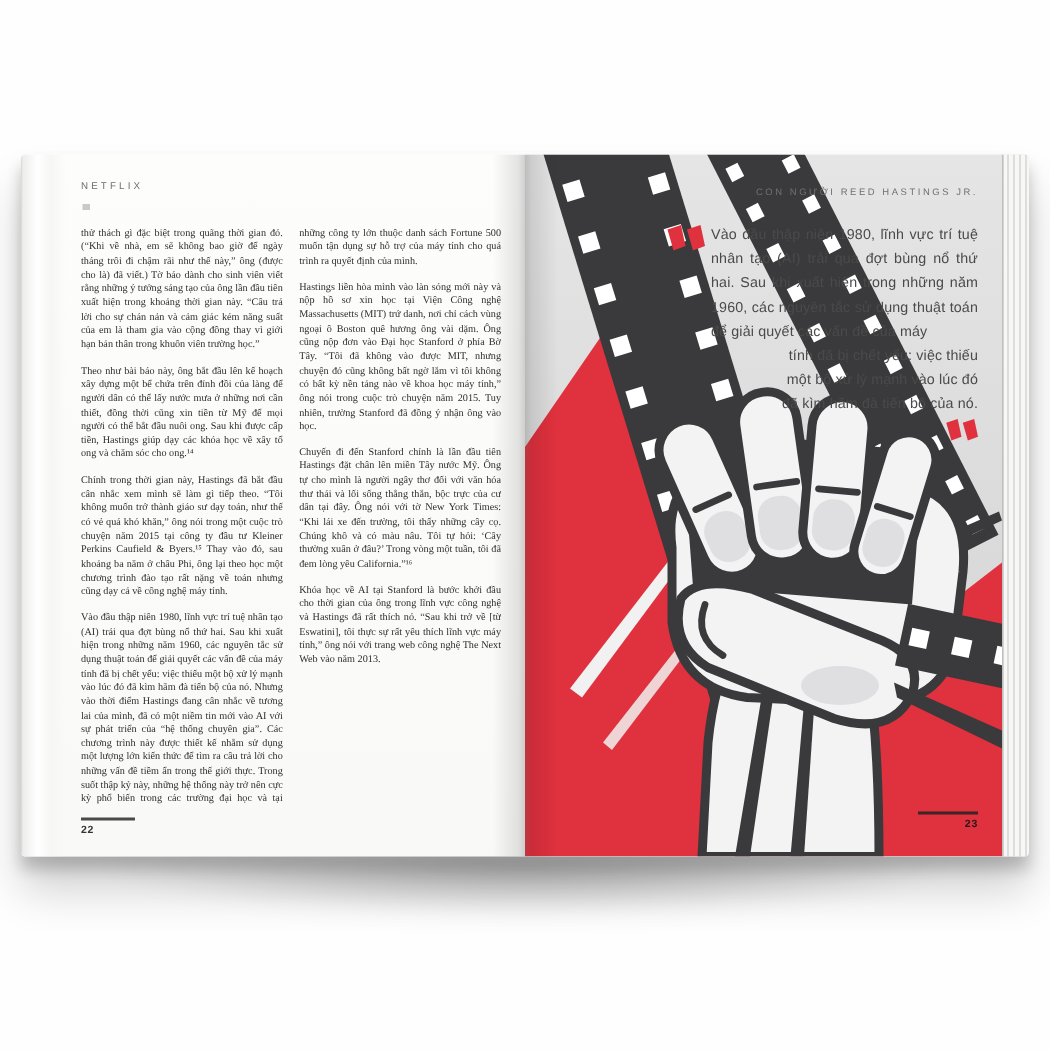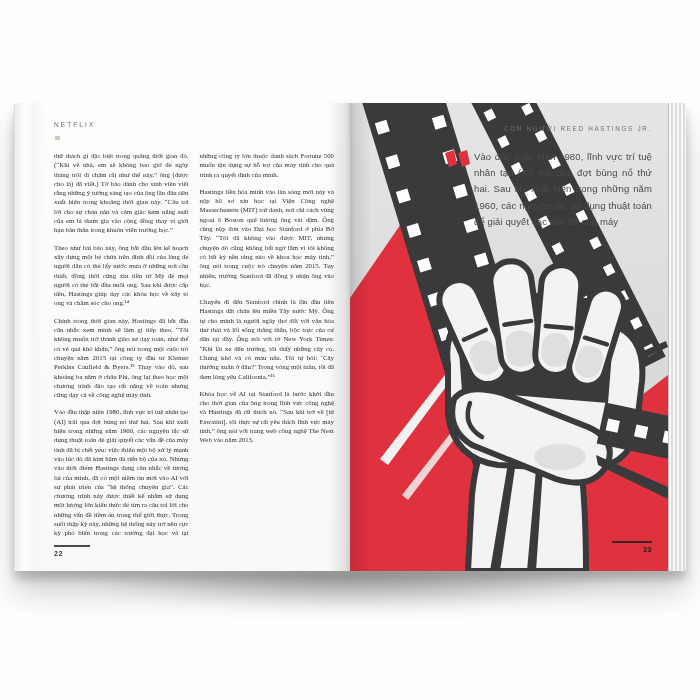--- a/index.html
+++ b/index.html
@@ -177,20 +177,29 @@
         <div class="rp-header">CON NGƯỜI REED HASTINGS JR.</div>
 
         <div class="quote">
           <span class="qmark q-open">
             <svg width="26" height="17" viewBox="0 0 26 17" fill="var(--accent-red)">
               <path d="M1,3 L10,0 L13,14 L5,17 Z"></path>
                 <path d="M14,3 L23,0 L26,14 L18,17 Z"></path>
             </svg>
           </span>
           <div class="quote-a">Vào đầu thập niên 1980, lĩnh vực trí tuệ nhân tạo (AI) trải qua đợt bùng nổ thứ hai. Sau khi xuất hiện trong những năm 1960, các nguyên tắc sử dụng thuật toán để giải quyết các vấn đề của máy</div>
+          <div class="quote-b">
+            <span>tính đã bị chết yểu: việc thiếu một bộ xử lý mạnh vào lúc đó đã kìm hãm đà tiến bộ của nó.</span>
+            <span class="qmark q-close">
+              <svg width="22" height="15" viewBox="0 0 26 17" fill="var(--accent-red)">
+                <path d="M1,3 L10,0 L13,14 L5,17 Z"></path>
+                  <path d="M14,3 L23,0 L26,14 L18,17 Z"></path>
+              </svg>
+            </span>
+          </div>
         </div>
 
         <div class="rp-footer">
           <div class="footer-rule"></div>
           <div class="page-num">23</div>
         </div>
       </div>
 
       <div class="gutter"></div>
     </div>

